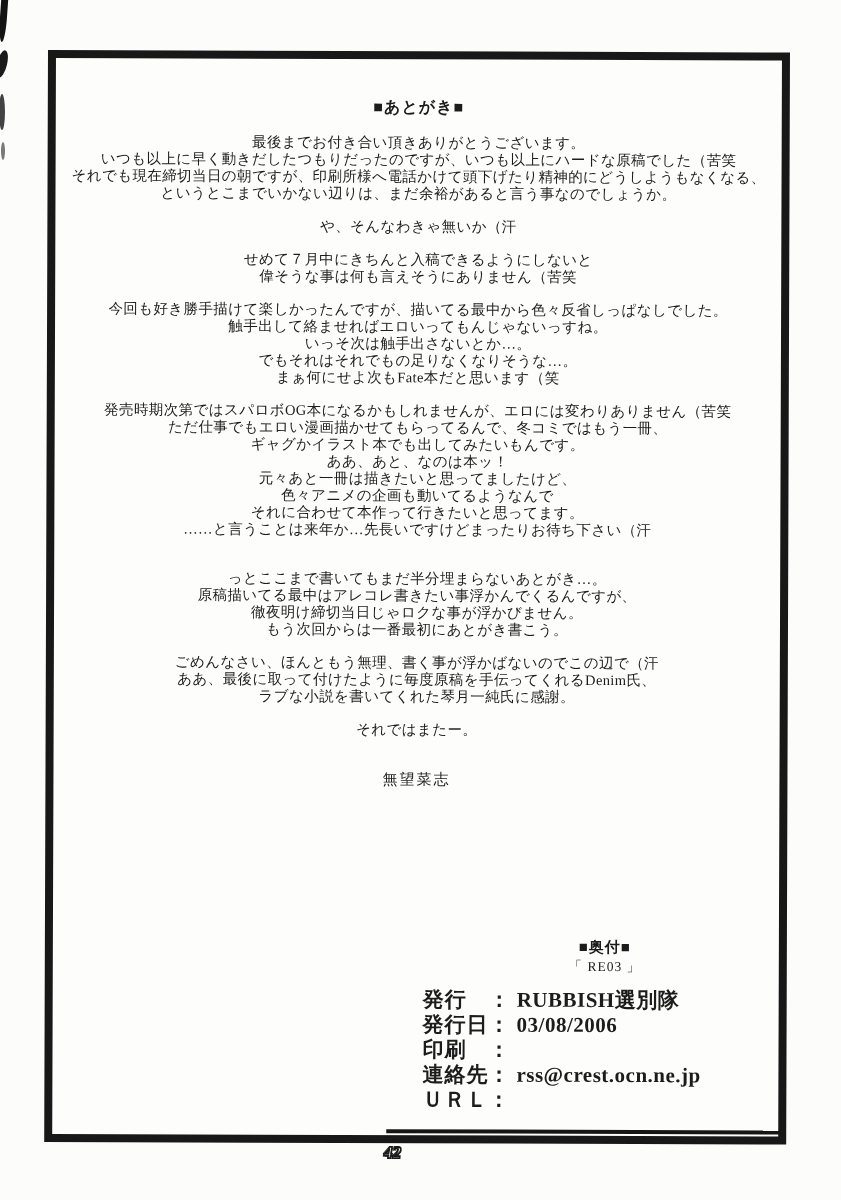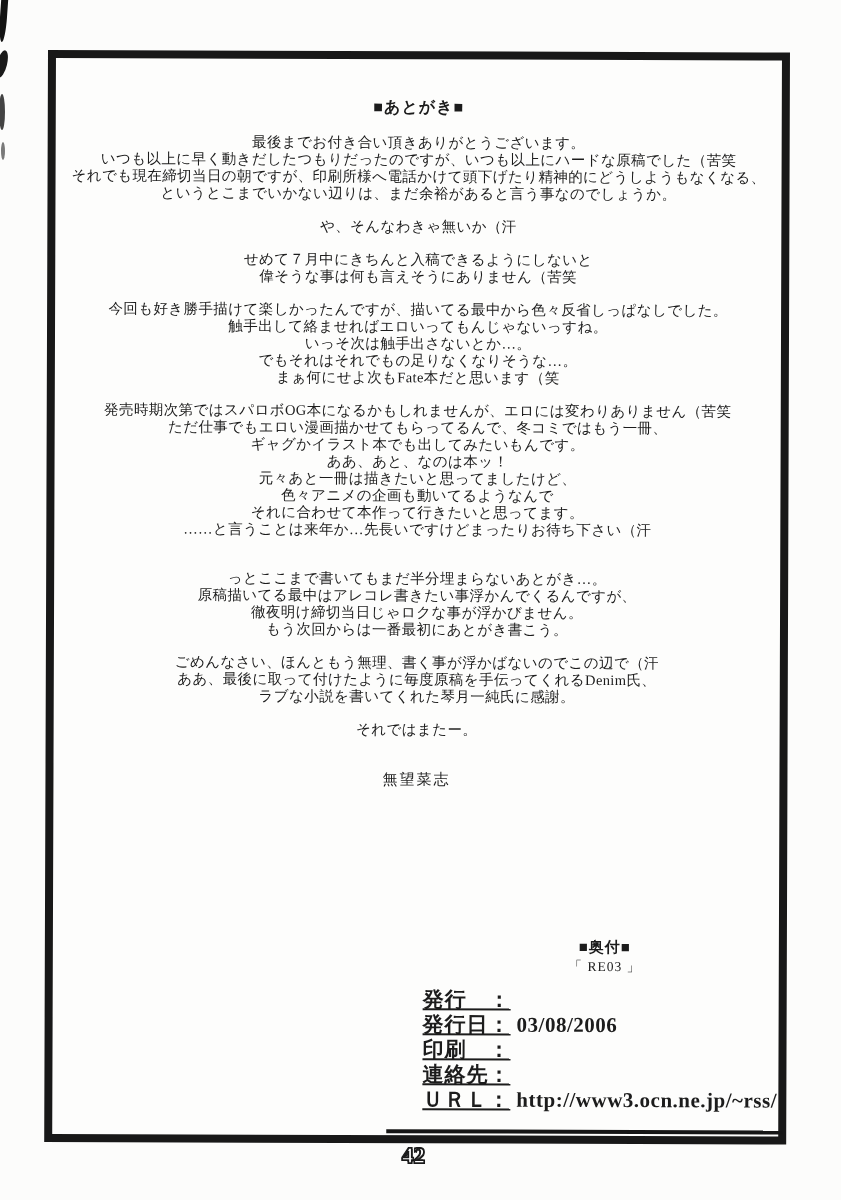--- a/index.html
+++ b/index.html
@@ -26,27 +26,27 @@
   .para{margin:16px 0 0;padding:0;}
   .para.gap-lg{margin-top:32px;}
   .line{display:block;text-align:center;font-size:14.5px;line-height:17px;letter-spacing:.4px;white-space:pre;}
   .signature{margin-top:32px;text-align:center;font-size:15px;letter-spacing:2px;}
 
   .colophon{position:absolute;left:370px;top:878px;width:364px;}
   .col-header{text-align:center;font-size:15px;font-weight:bold;line-height:18px;letter-spacing:1px;}
   .col-code{text-align:center;font-size:13.5px;line-height:18px;margin-top:2px;letter-spacing:1px;}
   .col-rows{margin-top:12px;}
   .crow{display:flex;align-items:baseline;font-weight:bold;font-size:21px;line-height:25px;}
-  .crow .lab{white-space:pre;letter-spacing:1px;text-decoration:underline;}
+  .crow .lab{white-space:pre;letter-spacing:1px;}
   .crow .val{white-space:pre;margin-left:6px;letter-spacing:.5px;}
   .col-underline{position:absolute;left:334px;top:1070px;width:396px;height:4px;background:#161616;}
 
   .pagenum{
-    position:absolute;left:402px;top:1143px;
-    font-size:23px;font-weight:bold;
+    position:absolute;left:384px;top:1143px;
+    font-size:17px;font-weight:bold;font-style:italic;
     color:#ffffff;-webkit-text-stroke:1.3px #1a1a1a;
     text-shadow:-1px -1px 0 #1a1a1a,1px -1px 0 #1a1a1a,-1px 1px 0 #1a1a1a,1px 1px 0 #1a1a1a;
   }
 </style>
 </head>
 <body>
 
 <div class="art art1"></div>
 <div class="art art2"></div>
 <div class="art art3"></div>
@@ -101,33 +101,34 @@
       </p>
     </div>
   <div class="signature">無望菜志</div>
 
   <div class="colophon">
     <div class="col-header">■奥付■</div>
     <div class="col-code">「 RE03 」</div>
     <div class="col-rows">
         <div class="crow">
           <span class="lab">発行　：</span>
+          <span class="val">RUBBISH選別隊</span>
         </div>
         <div class="crow">
           <span class="lab">発行日：</span>
           <span class="val">03/08/2006</span>
         </div>
         <div class="crow">
           <span class="lab">印刷　：</span>
         </div>
         <div class="crow">
           <span class="lab">連絡先：</span>
+          <span class="val">rss@crest.ocn.ne.jp</span>
         </div>
         <div class="crow">
           <span class="lab">ＵＲＬ：</span>
-          <span class="val">http://www3.ocn.ne.jp/~rss/</span>
         </div>
       </div>
   </div>
   <div class="col-underline"></div>
 </div>
 
 <div class="pagenum">42</div>
 
 </body></html>

